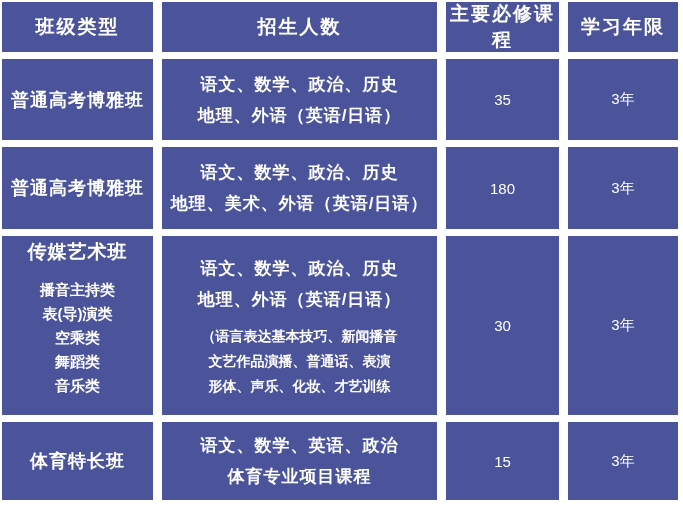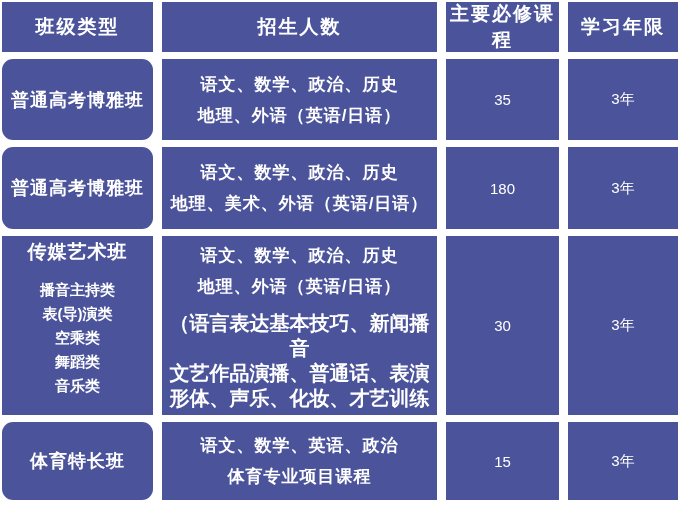--- a/index.html
+++ b/index.html
@@ -29,21 +29,20 @@
   }
   .header-cell{
     font-size:19px;
     font-weight:bold;
     letter-spacing:2px;
   }
   .type-cell{
     font-size:18px;
     font-weight:bold;
     letter-spacing:1px;
-    border-radius:11px;
   }
   .courses-cell .line{
     font-size:17px;
     line-height:31px;
     font-weight:bold;
     letter-spacing:1px;
   }
   .num-cell{
     font-size:15px;
     font-weight:normal;
@@ -60,21 +59,21 @@
     margin-bottom:13px;
   }
   .sub-type{
     font-size:15px;
     line-height:24px;
     font-weight:bold;
   }
   
   .extra-block{margin-top:9px;}
   .extra-block .xline{
-    font-size:20px;
+    font-size:14px;
     line-height:25px;
     font-weight:bold;
   }
 </style>
 </head>
 <body>
 
 <div class="table">
 
   <div class="cell header-cell">班级类型</div>

